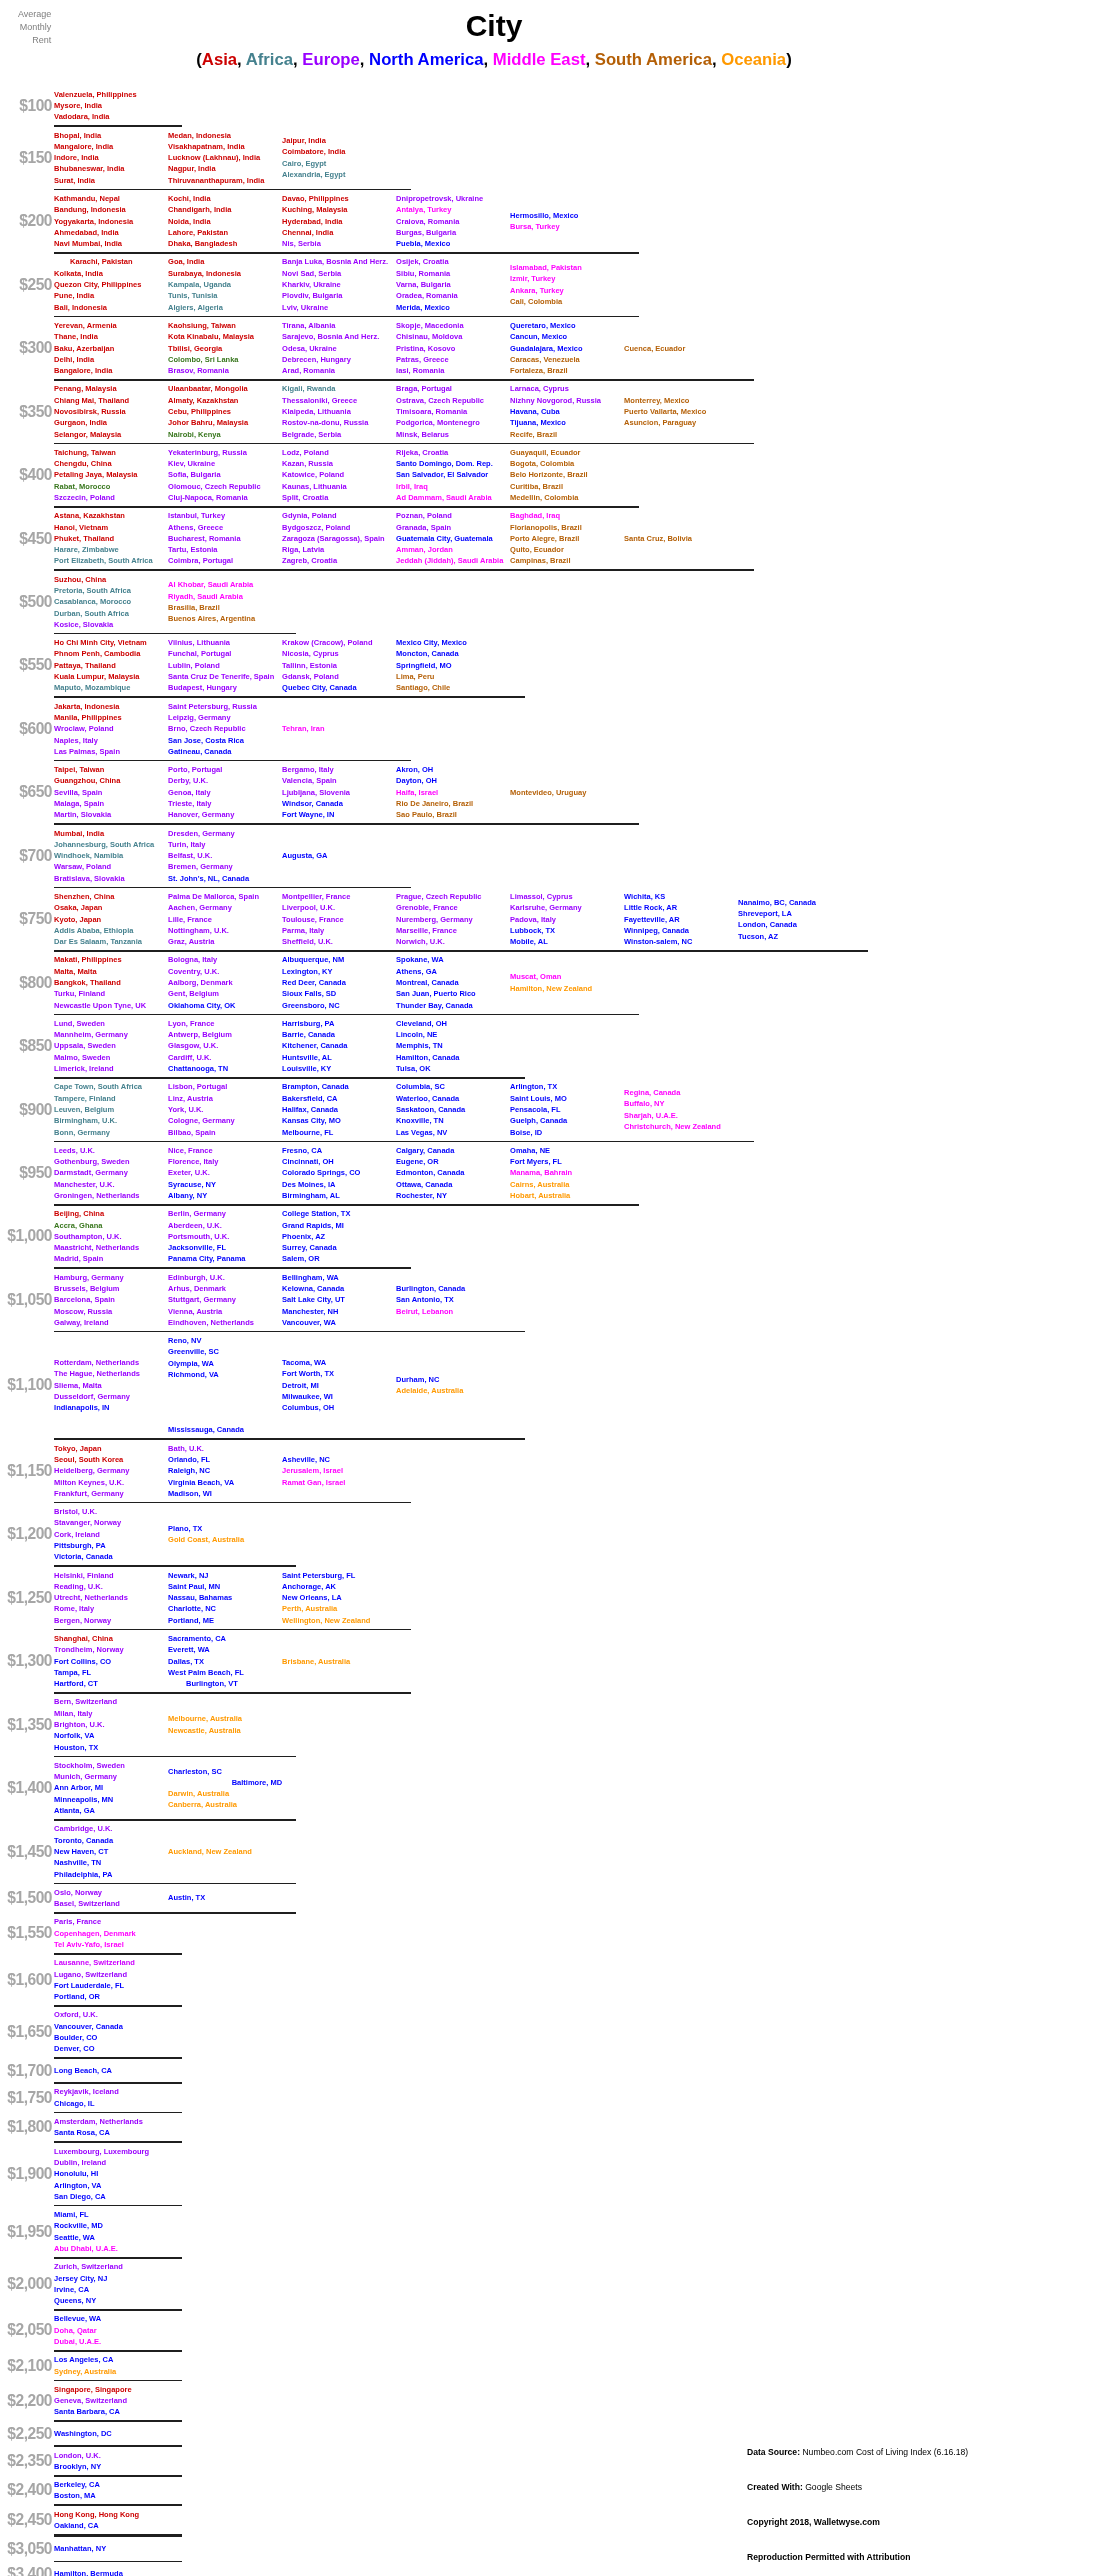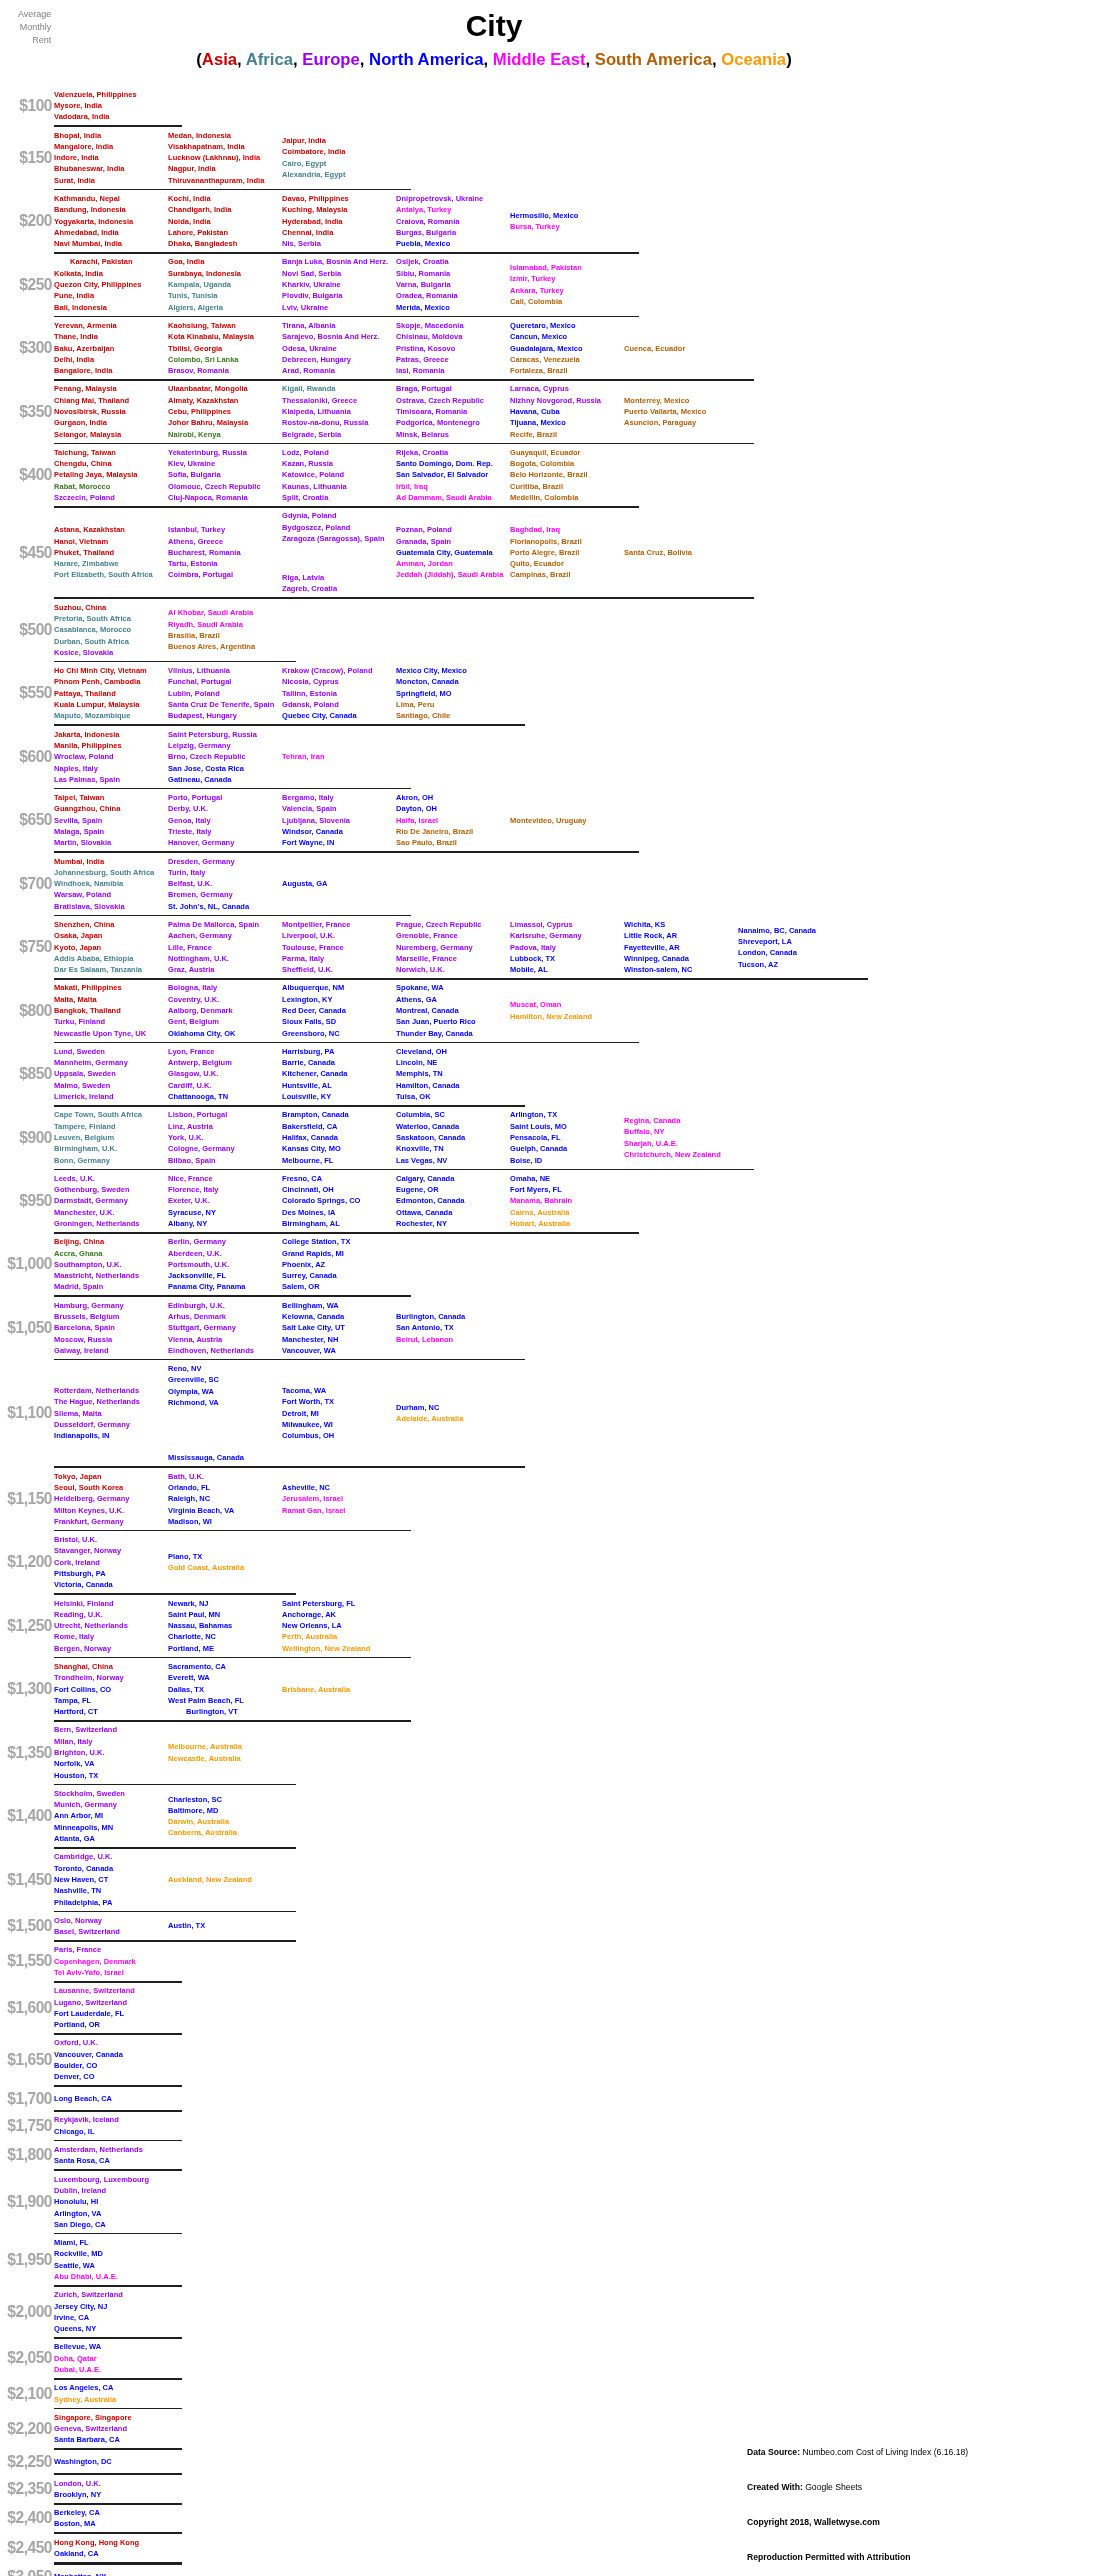--- a/index.html
+++ b/index.html
@@ -297,21 +297,21 @@
             <div class="city" style="color: rgb(153, 0, 255);">Istanbul, Turkey</div>
             <div class="city" style="color: rgb(153, 0, 255);">Athens, Greece</div>
             <div class="city" style="color: rgb(153, 0, 255);">Bucharest, Romania</div>
             <div class="city" style="color: rgb(153, 0, 255);">Tartu, Estonia</div>
             <div class="city" style="color: rgb(153, 0, 255);">Coimbra, Portugal</div>
           </div>
           <div class="col">
             <div class="city" style="color: rgb(153, 0, 255);">Gdynia, Poland</div>
             <div class="city" style="color: rgb(153, 0, 255);">Bydgoszcz, Poland</div>
             <div class="city" style="color: rgb(153, 0, 255);">Zaragoza (Saragossa), Spain</div>
-            <div class="city" style="color: rgb(153, 0, 255); margin-top: 28px;">Riga, Latvia</div>
+            <div class="city" style="color: rgb(153, 0, 255);">Riga, Latvia</div>
             <div class="city" style="color: rgb(153, 0, 255);">Zagreb, Croatia</div>
           </div>
           <div class="col">
             <div class="city" style="color: rgb(153, 0, 255);">Poznan, Poland</div>
             <div class="city" style="color: rgb(153, 0, 255);">Granada, Spain</div>
             <div class="city" style="color: rgb(0, 0, 255);">Guatemala City, Guatemala</div>
             <div class="city" style="color: rgb(255, 0, 255);">Amman, Jordan</div>
             <div class="city" style="color: rgb(255, 0, 255);">Jeddah (Jiddah), Saudi Arabia</div>
           </div>
           <div class="col">
@@ -881,21 +881,21 @@
         <div class="cols">
           <div class="col">
             <div class="city" style="color: rgb(153, 0, 255);">Stockholm, Sweden</div>
             <div class="city" style="color: rgb(153, 0, 255);">Munich, Germany</div>
             <div class="city" style="color: rgb(0, 0, 255);">Ann Arbor, MI</div>
             <div class="city" style="color: rgb(0, 0, 255);">Minneapolis, MN</div>
             <div class="city" style="color: rgb(0, 0, 255);">Atlanta, GA</div>
           </div>
           <div class="col">
             <div class="city" style="color: rgb(0, 0, 255);">Charleston, SC</div>
-            <div class="city" style="color: rgb(0, 0, 255);">Baltimore, MD</div>
+            <div class="city" style="color: rgb(0, 0, 255); text-align: right;">Baltimore, MD</div>
             <div class="city" style="color: rgb(255, 153, 0);">Darwin, Australia</div>
             <div class="city" style="color: rgb(255, 153, 0);">Canberra, Australia</div>
           </div>
         </div>
       </div>
       <div class="sep" style="width: 242px;"></div>
       <div class="row">
         <div class="rent">$1,450</div>
         <div class="cols">
           <div class="col">

